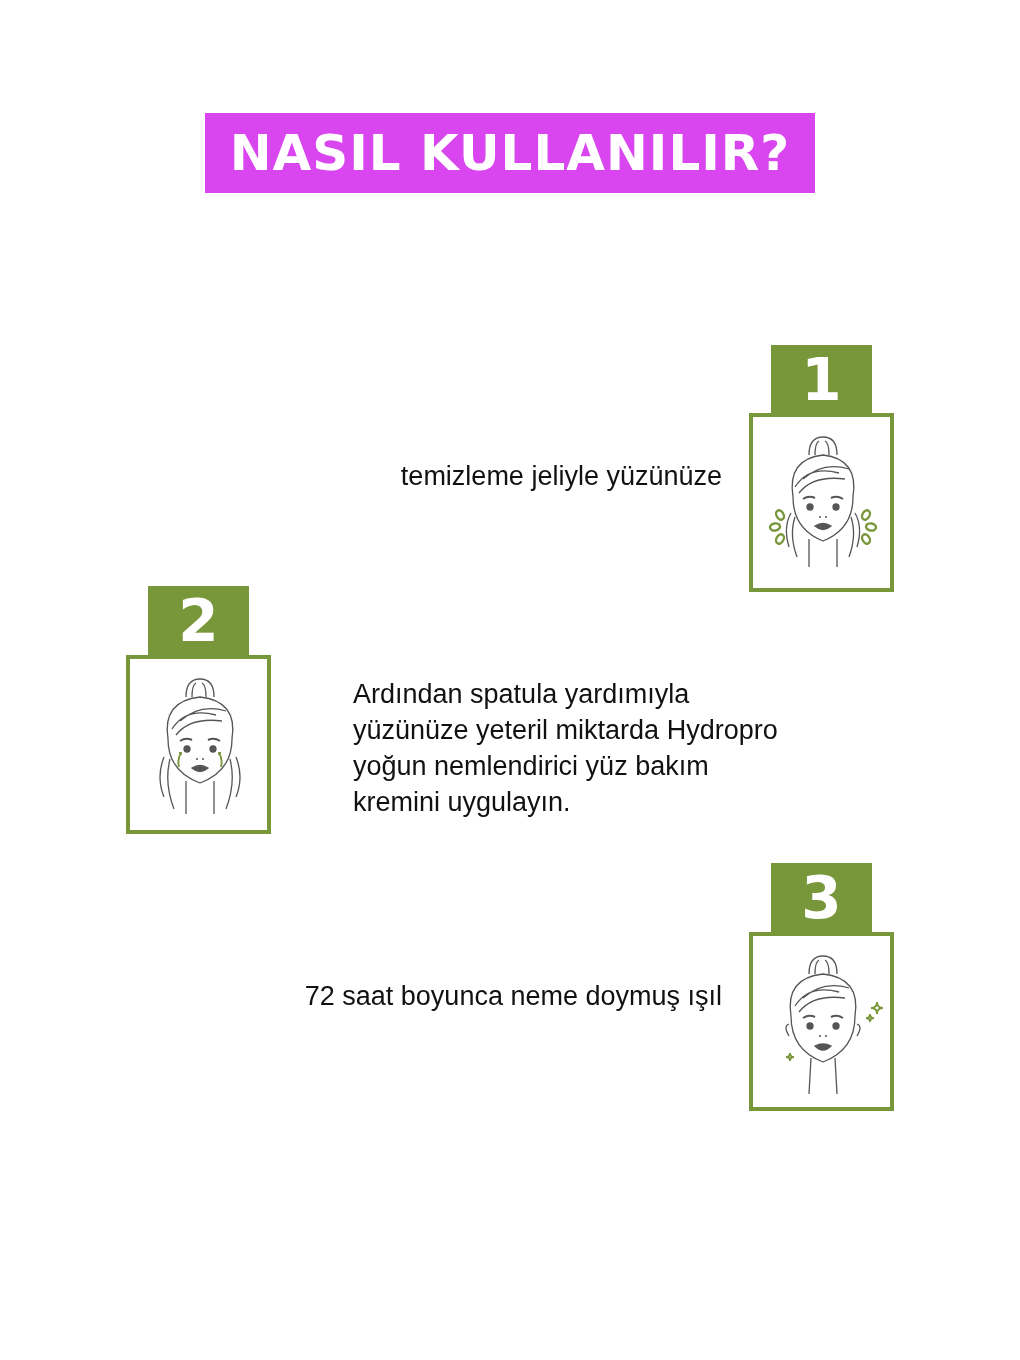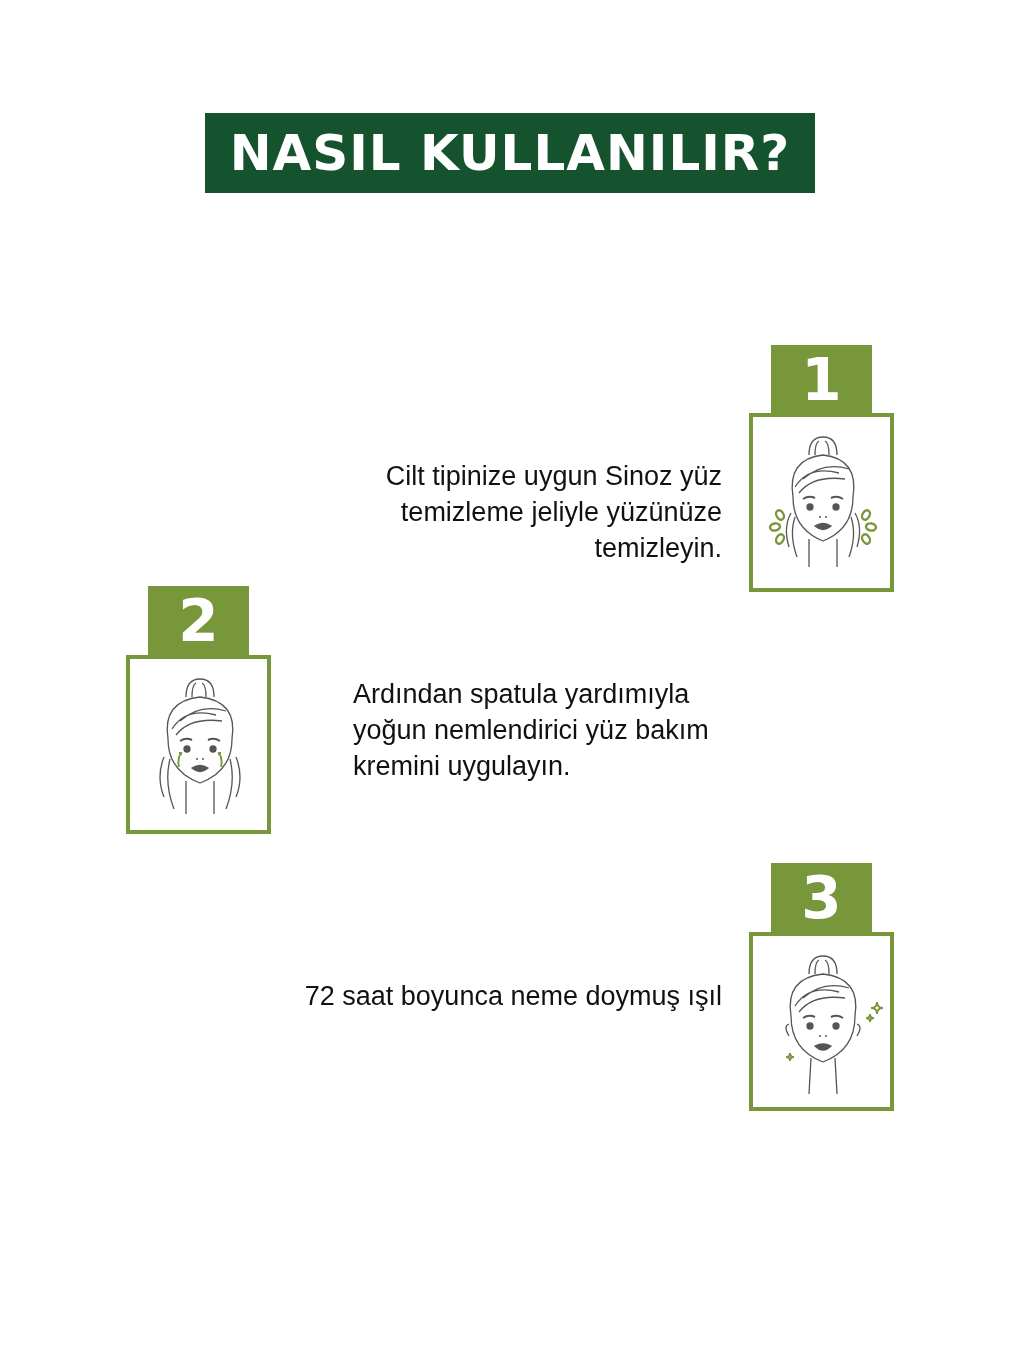--- a/index.html
+++ b/index.html
@@ -1,18 +1,18 @@
 <!DOCTYPE html>
 <html><head>
 <meta charset="utf-8">
 <style>
   html, body { margin:0; padding:0; }
   body { width:1020px; height:1360px; background:#ffffff; position:relative; overflow:hidden;
          font-family:"DejaVu Sans", sans-serif; }
-  .title-bar { position:absolute; left:205px; top:113px; width:610px; height:80px; background:#14532d;
+  .title-bar { position:absolute; left:205px; top:113px; width:610px; height:80px; background:#d946ef;
                display:flex; align-items:center; justify-content:center; }
   .title-bar span { color:#ffffff; font-family:"DejaVu Sans", sans-serif; font-weight:bold; font-size:50px;
                     letter-spacing:1px; }
   .num-tab { position:absolute; width:101px; height:70px; background:#78963a; display:flex;
              align-items:center; justify-content:center; }
   .num-tab span { color:#fff; font-family:"DejaVu Sans", sans-serif; font-weight:bold; font-size:58px; line-height:1; }
   .frame { position:absolute; width:137px; height:171px; border:4px solid #78963a; background:#fff; box-sizing:content-box; }
   .frame svg { position:absolute; left:0; top:0; width:137px; height:171px; }
   .desc { position:absolute; font-family:"Liberation Sans", sans-serif; font-size:27px; line-height:36px; color:#111; }
   .desc.right { text-align:right; }
@@ -58,23 +58,21 @@
         <ellipse cx="27" cy="98" rx="3.5" ry="5" transform="rotate(-30 27 98)"></ellipse>
         <ellipse cx="22" cy="110" rx="3.5" ry="5" transform="rotate(80 22 110)"></ellipse>
         <ellipse cx="27" cy="122" rx="3.5" ry="5" transform="rotate(30 27 122)"></ellipse>
         <ellipse cx="113" cy="98" rx="3.5" ry="5" transform="rotate(30 113 98)"></ellipse>
         <ellipse cx="118" cy="110" rx="3.5" ry="5" transform="rotate(-80 118 110)"></ellipse>
         <ellipse cx="113" cy="122" rx="3.5" ry="5" transform="rotate(-30 113 122)"></ellipse>
       </g>
     </svg>
   </div>
   <div class="desc right" style="right:298px; top:458px;">
-    <div>Cilt tipinize uygun Sinoz yüz</div>
     <div>temizleme jeliyle yüzünüze</div>
-    <div>temizleyin.</div>
   </div>
 </div>
 
 <div>
   <div class="num-tab" style="left:148px; top:586px;">
     <span>2</span>
   </div>
   <div class="frame" style="left:126px; top:655px;">
     <svg viewBox="0 0 137 171" fill="none" stroke="#555" stroke-width="1.3">
       <path d="M56 38 Q56 20 70 20 Q84 20 84 38"></path>
@@ -91,20 +89,21 @@
       <path d="M34 98 Q26 118 34 138 M40 100 Q34 124 44 150 M106 98 Q114 118 106 138 M100 100 Q106 124 96 150"></path>
       <path d="M56 122 L56 155 M84 122 L84 155"></path>
       <g stroke="#78963a" stroke-width="1.8">
         <path d="M49 108 Q47 100 51 94 M49 94 l2 0 l0 2"></path>
         <path d="M91 108 Q93 100 89 94 M91 94 l-2 0 l0 2"></path>
       </g>
     </svg>
   </div>
   <div class="desc left" style="left:306px; top:676px;">
     <div>Ardından spatula yardımıyla</div>
+    <div>yüzünüze yeteril miktarda Hydropro</div>
     <div>yoğun nemlendirici yüz bakım</div>
     <div>kremini uygulayın.</div>
   </div>
 </div>
 
 <div>
   <div class="num-tab" style="left:771px; top:863px;">
     <span>3</span>
   </div>
   <div class="frame" style="left:749px; top:932px;">

